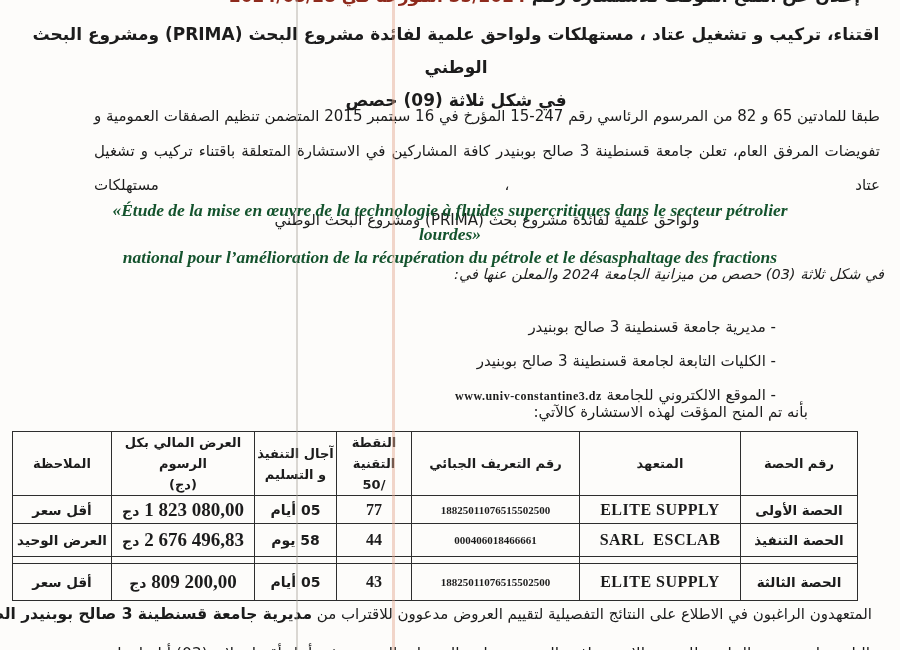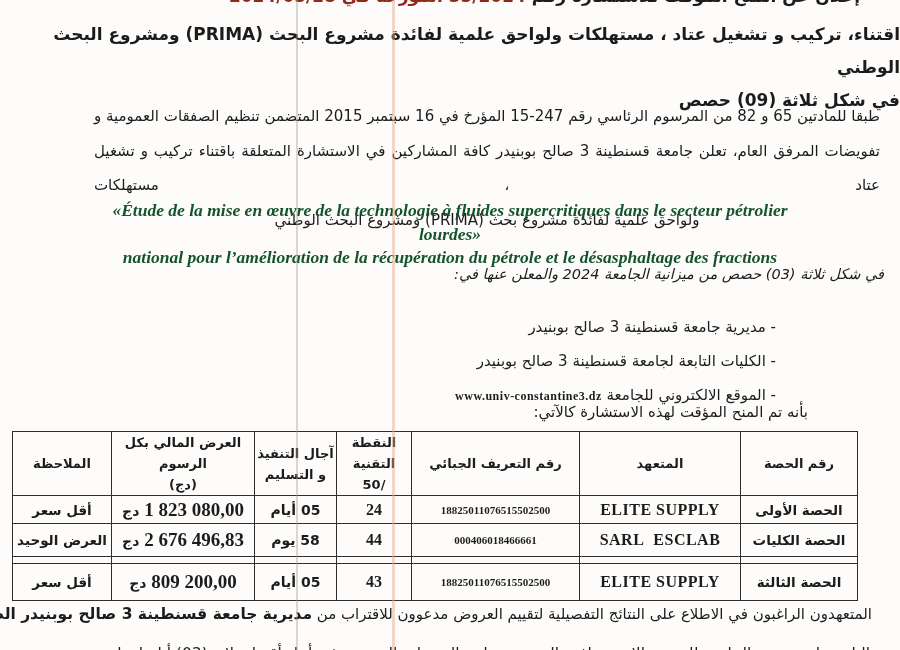--- a/index.html
+++ b/index.html
@@ -19,21 +19,21 @@
   .scanline.pink{left:392px;width:3px;background:rgba(226,166,142,0.45);}
 
   .clip-line{
     position:absolute;white-space:nowrap;overflow:visible;
     font-weight:bold;font-size:17px;line-height:22px;
   }
   .top-clip{top:-15px;right:40px;}
   .top-clip .ref-red{color:#8e2a1c;}
   .bottom-clip{top:643px;right:30px;font-weight:normal;font-size:15.5px;}
 
-  .title-block{position:absolute;top:18px;left:0;right:0;text-align:right;margin-left:12px;}
+  .title-block{position:absolute;top:18px;left:0;right:0;text-align:center;margin-left:12px;}
   .title-line{font-weight:bold;font-size:17px;line-height:33px;}
 
   .legal{position:absolute;top:99px;right:20px;left:46px;}
   .legal .p-line{font-size:15px;line-height:34.5px;text-align:justify;text-align-last:justify;margin-left:48px;}
   .legal .p-line.last{text-align-last:center;}
 
   .french{
     position:absolute;top:199px;left:55px;right:55px;text-align:center;
     direction:ltr;
     font-family:Liberation Serif, serif;
@@ -163,30 +163,30 @@
           <span class="h-line">(دج)</span>
         </th>
         <th>
               <span class="h-line">الملاحظة</span>
             </th>
       </tr>
       <tr class="r1">
         <td class="lot">الحصة الأولى</td>
         <td class="contractor">ELITE SUPPLY</td>
         <td class="tax">18825011076515502500</td>
-        <td class="score">24</td>
+        <td class="score">77</td>
         <td class="delay">05 أيام</td>
         <td class="amount">
           <span class="num">1 823 080,00</span>
           <span>دج</span>
         </td>
         <td class="note">أقل سعر</td>
       </tr>
       <tr class="r2">
-        <td class="lot">الحصة الكليات</td>
+        <td class="lot">الحصة التنفيذ</td>
         <td class="contractor">SARL&nbsp;&nbsp;ESCLAB</td>
         <td class="tax">000406018466661</td>
         <td class="score">44</td>
         <td class="delay">58 يوم</td>
         <td class="amount">
           <span class="num">2 676 496,83</span>
           <span>دج</span>
         </td>
         <td class="note">العرض الوحيد</td>
       </tr>

